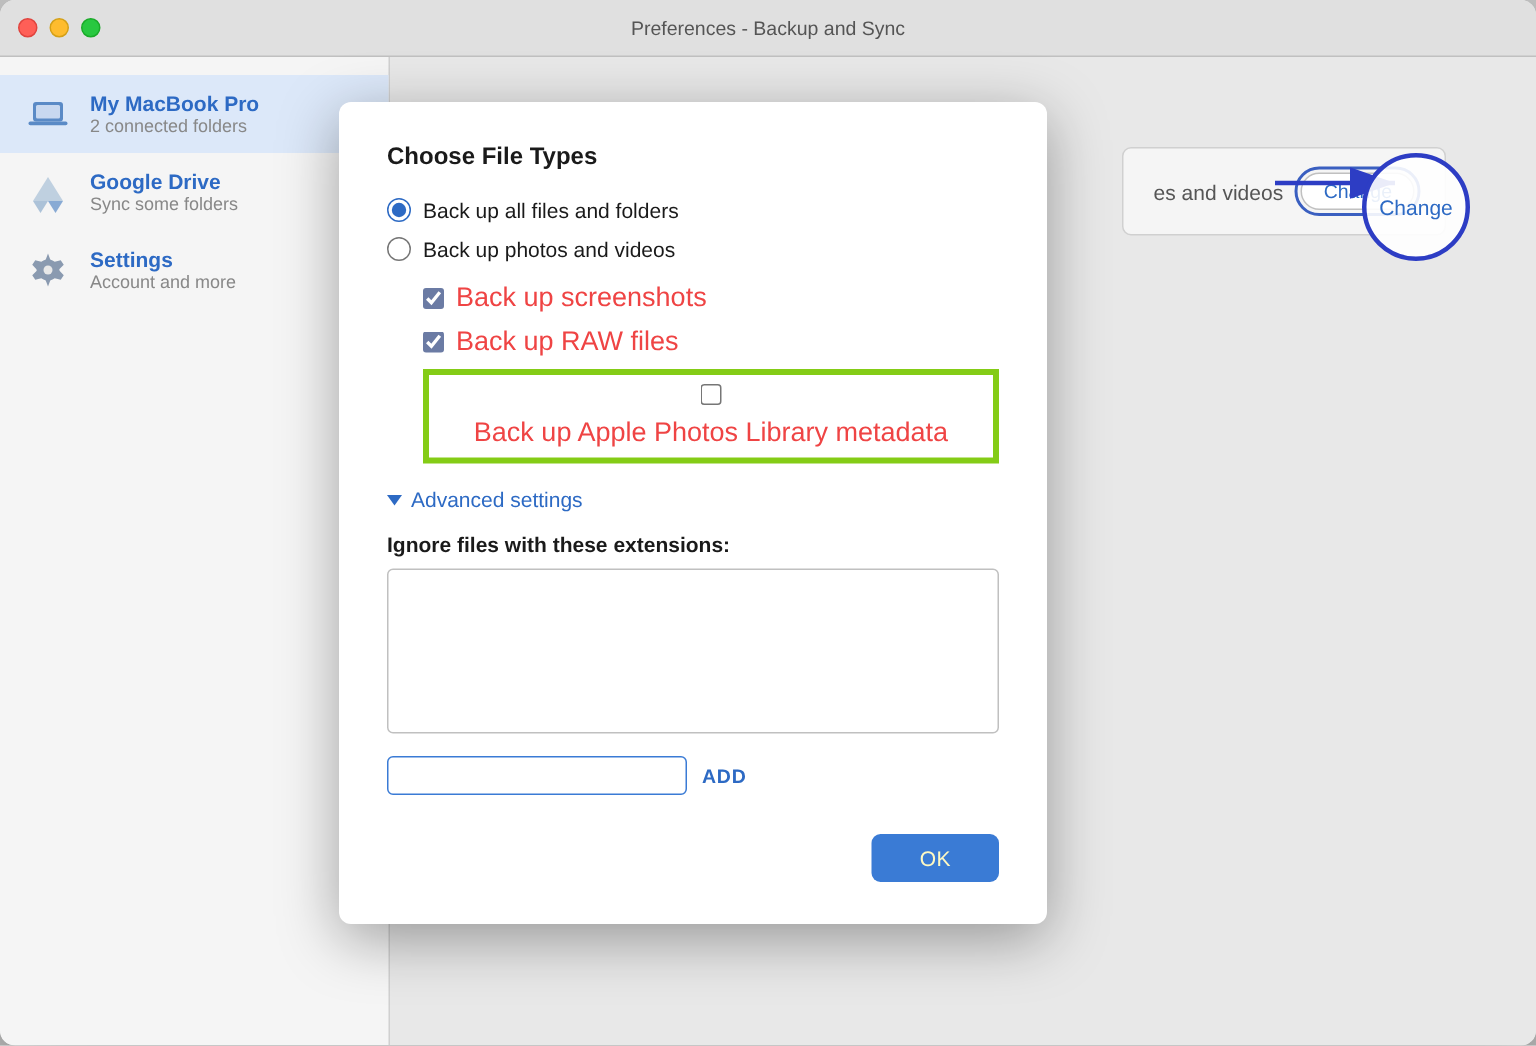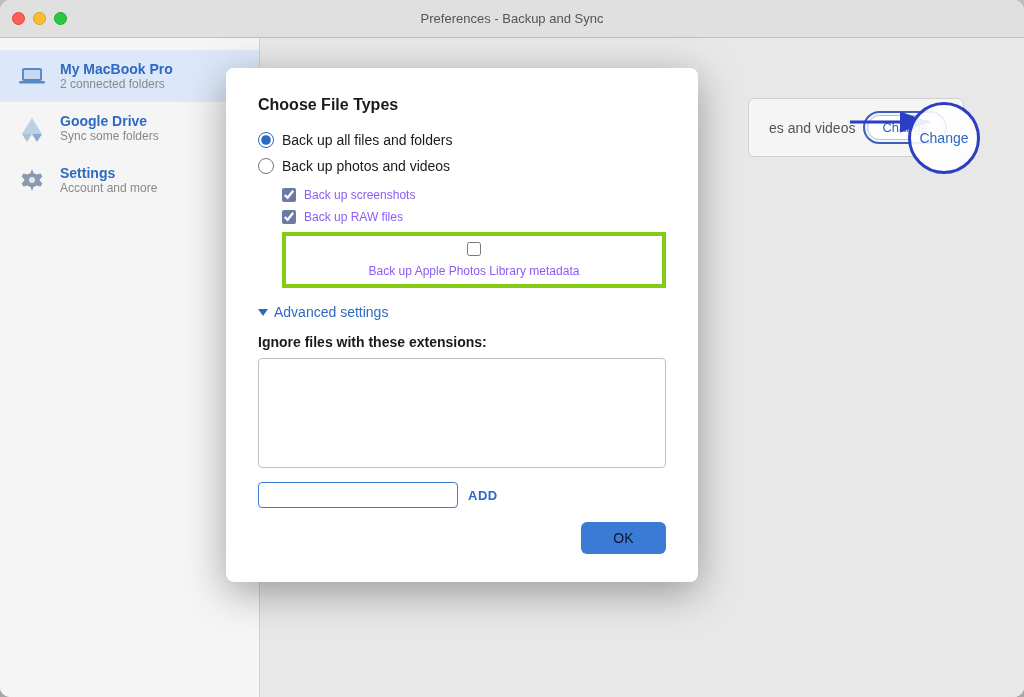--- a/index.html
+++ b/index.html
@@ -241,22 +241,22 @@
     }
 
     .checkbox-input {
       width: 14px;
       height: 14px;
       accent-color: #6b7ba4;
       cursor: pointer;
     }
 
     .checkbox-label {
-      font-size: 12px;
-      color: #8b5cf6;
+      font-size: 18px;
+      color: #ef4444;
     }
 
     
     .advanced-section {
       margin-top: 16px;
       margin-bottom: 14px;
     }
 
     .advanced-toggle {
       display: flex;
@@ -325,28 +325,29 @@
     }
 
     
     .ok-row {
       display: flex;
       justify-content: flex-end;
     }
 
     .ok-btn {
       background: #3a7bd5;
-      color: #0f172a;
+      color: #fef9c3;
       border: none;
       border-radius: 6px;
       padding: 8px 32px;
       font-size: 14px;
       font-weight: 500;
       cursor: pointer;
       letter-spacing: 0.3px;
+      margin-top: 12px;
     }
 
     
     .annotation-container {
       position: absolute;
       top: 44px;
       right: 44px;
       pointer-events: none;
     }
 

